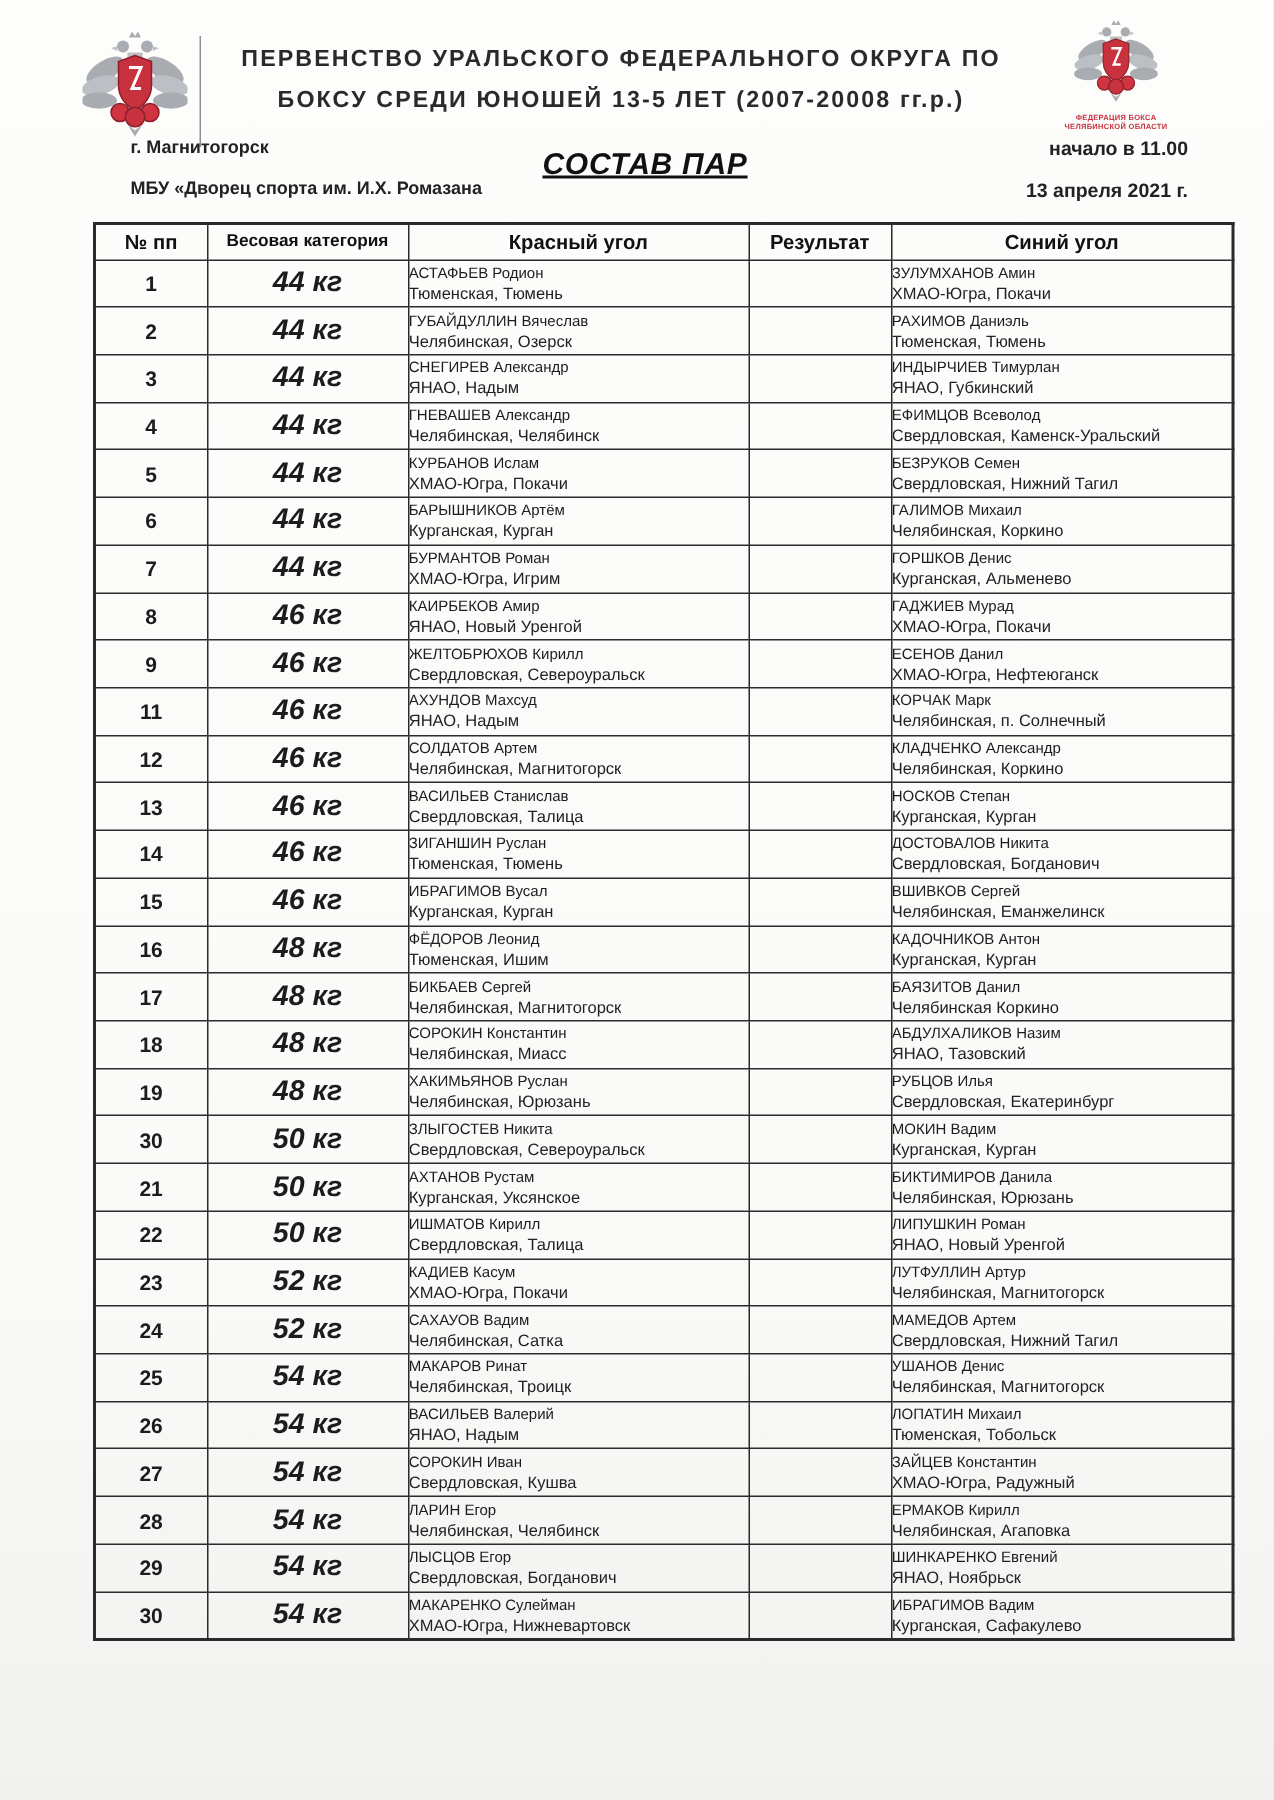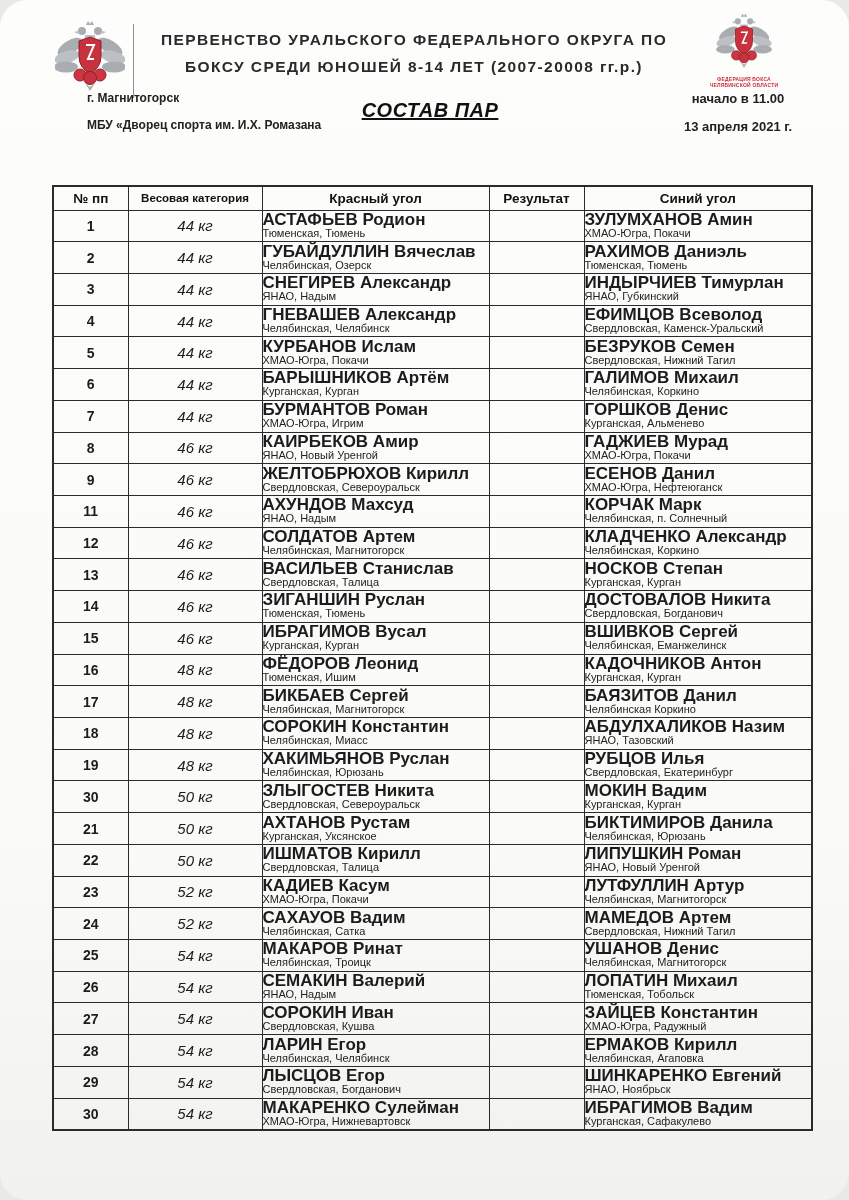--- a/index.html
+++ b/index.html
@@ -5,21 +5,20 @@
   html,body{margin:0;padding:0;}
   body{
     width:849px;height:1200px;
     font-family:"Liberation Sans","DejaVu Sans",sans-serif;
     color:#1c1c1c;
     background:#e9e9e7;
   }
   .page{
     position:relative;width:849px;height:1200px;overflow:hidden;
     background:linear-gradient(180deg,#fdfdfc 0%,#fafaf8 70%,#f1f2ef 100%);
-    border-radius:27px;
   }
 
   
   .emblem{position:absolute;}
   .emblem-left{left:55px;top:18px;width:70px;height:82px;}
   .emblem-right{left:708px;top:12px;width:72px;height:62px;}
   .emblem svg{width:100%;height:100%;display:block;}
   .emblem-divider{
     position:absolute;left:133px;top:24px;width:1px;height:74px;background:#8d9196;
   }
@@ -31,46 +30,45 @@
     position:absolute;left:138px;top:26px;width:552px;text-align:center;
     font-weight:bold;font-size:15.5px;line-height:27px;letter-spacing:1.4px;color:#2a2a2a;
   }
   .info-left{position:absolute;left:87px;top:91px;font-weight:bold;font-size:12px;color:#222;}
   .info-left .line2{margin-top:13px;}
   .doc-title{
     position:absolute;left:330px;top:99px;width:200px;text-align:center;
     font-weight:bold;font-style:italic;font-size:20px;color:#111;
     text-decoration:underline;letter-spacing:.5px;
   }
-  .info-right{position:absolute;right:57px;top:91px;text-align:center;font-weight:bold;font-size:13px;color:#222;margin-left:44px;}
+  .info-right{position:absolute;right:57px;top:91px;text-align:right;font-weight:bold;font-size:13px;color:#222;margin-left:44px;}
   .info-right .line2{margin-top:13px;}
 
   
   table.pairs{
-    position:absolute;left:52px;top:148px;width:759px;
+    position:absolute;left:62px;top:148px;width:759px;
     border-collapse:collapse;table-layout:fixed;
     border:2px solid #2b2b2b;
-    margin-top:37px;
   }
   table.pairs td,table.pairs th{
     border:1px solid #2b2b2b;padding:0;vertical-align:middle;overflow:hidden;
   }
   col.c-num{width:75px;}
   col.c-weight{width:134px;}
   col.c-red{width:227px;}
   col.c-result{width:95px;}
   col.c-blue{width:228px;}
   tr.head-row{height:24px;}
   th{font-size:13.5px;font-weight:bold;text-align:center;color:#111;}
   th.h-weight{font-size:11.5px;}
   tr.data-row{height:31.73px;}
   td.cell-num{text-align:center;font-weight:bold;font-size:14px;}
-  td.cell-weight{text-align:center;font-weight:normal;font-style:italic;font-size:15px;}
+  td.cell-weight{text-align:center;font-weight:bold;font-style:italic;font-size:19px;}
   td.cell-corner{vertical-align:top;padding:2px 6px 0 6px;}
-  .boxer-name{font-weight:bold;font-size:17px;line-height:15px;white-space:nowrap;}
+  .boxer-name{font-weight:normal;font-size:10px;line-height:15px;white-space:nowrap;}
   .boxer-region{font-size:11px;line-height:13px;color:#222;white-space:nowrap;}
 
   
   .w{fill:#a9adb2;}
   .w2{fill:#bcc0c4;}
 </style>
 </head>
 <body>
 
 <div class="page">
@@ -128,21 +126,21 @@
       <circle cx="35" cy="59" r="6.5" fill="#c8313e" stroke="#8e1f2a" stroke-width="1"></circle>
     </svg>
   </div>
   <div class="emblem-caption">
     <div>ФЕДЕРАЦИЯ БОКСА</div>
     <div>ЧЕЛЯБИНСКОЙ ОБЛАСТИ</div>
   </div>
 
   <div class="title-block">
     <div>ПЕРВЕНСТВО УРАЛЬСКОГО ФЕДЕРАЛЬНОГО ОКРУГА ПО</div>
-    <div>БОКСУ СРЕДИ ЮНОШЕЙ 8-14 ЛЕТ (2007-20008 гг.р.)</div>
+    <div>БОКСУ СРЕДИ ЮНОШЕЙ 13-5 ЛЕТ (2007-20008 гг.р.)</div>
   </div>
 
   <div class="info-left">
     <div>г. Магнитогорск</div>
     <div class="line2">МБУ «Дворец спорта им. И.Х. Ромазана</div>
   </div>
 
   <div class="doc-title">СОСТАВ ПАР</div>
 
   <div class="info-right">
@@ -502,21 +500,21 @@
       <td class="cell-corner">
         <div class="boxer-name">УШАНОВ Денис</div>
         <div class="boxer-region">Челябинская, Магнитогорск</div>
       </td>
     </tr>
 
     <tr class="data-row">
       <td class="cell-num">26</td>
       <td class="cell-weight">54 кг</td>
       <td class="cell-corner">
-        <div class="boxer-name">СЕМАКИН Валерий</div>
+        <div class="boxer-name">ВАСИЛЬЕВ Валерий</div>
         <div class="boxer-region">ЯНАО, Надым</div>
       </td>
       <td class="cell-result"></td>
       <td class="cell-corner">
         <div class="boxer-name">ЛОПАТИН Михаил</div>
         <div class="boxer-region">Тюменская, Тобольск</div>
       </td>
     </tr>
 
     <tr class="data-row">

